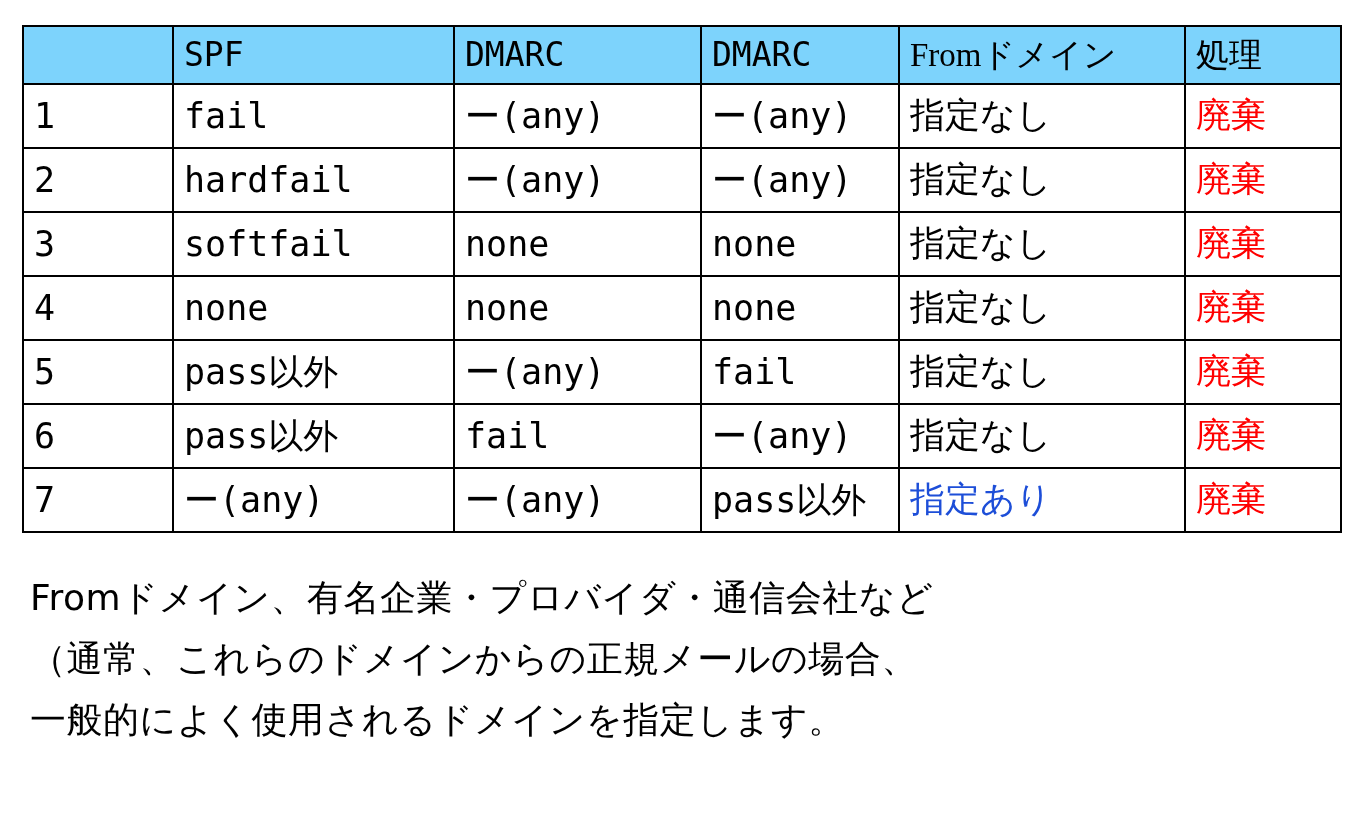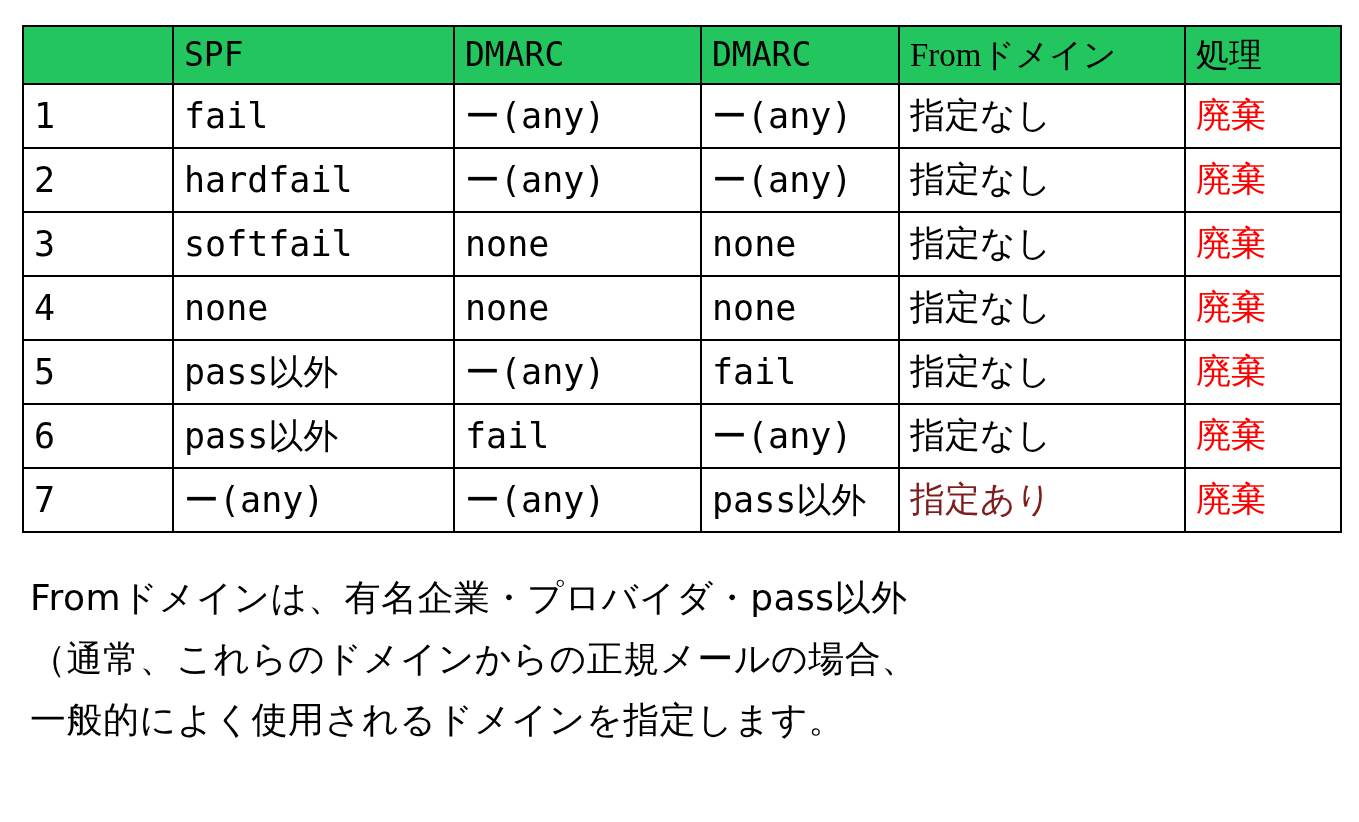--- a/index.html
+++ b/index.html
@@ -54,21 +54,21 @@
     text-align: left;
     vertical-align: middle;
     font-weight: normal;
     font-size: 35px;
     line-height: 1.05;
     white-space: nowrap;
     overflow: hidden;
   }
 
   table.rules thead th {
-    background: #22c55e;
+    background: #7dd3fc;
     height: 56px;
     font-size: 33px;
   }
 
   
   .mono {
     font-family: "DejaVu Sans Mono", "Liberation Mono", monospace;
     font-size: 33px;
     letter-spacing: 0px;
   }
@@ -167,26 +167,26 @@
             <td class="mono">fail</td>
             <td class="mono">ー(any)</td>
             <td class="jp" style="color: rgb(0, 0, 0);">指定なし</td>
             <td class="jp" style="color: rgb(255, 0, 0);">廃棄</td>
           </tr>
           <tr>
             <td class="mono">7</td>
             <td class="mono">ー(any)</td>
             <td class="mono">ー(any)</td>
             <td class="mono">pass以外</td>
-            <td class="jp" style="color: #7f1d1d;">指定あり</td>
+            <td class="jp" style="color: #1d4ed8;">指定あり</td>
             <td class="jp" style="color: rgb(255, 0, 0);">廃棄</td>
           </tr>
         </tbody>
     </table>
   </div>
 
   <div class="caption">
-    <div class="line">Fromドメインは、有名企業・プロバイダ・pass以外</div>
+    <div class="line">Fromドメイン、有名企業・プロバイダ・通信会社など</div>
     <div class="line">（通常、これらのドメインからの正規メールの場合、</div>
     <div class="line">一般的によく使用されるドメインを指定します。</div>
   </div>
 
 </div>
 
 </body></html>

